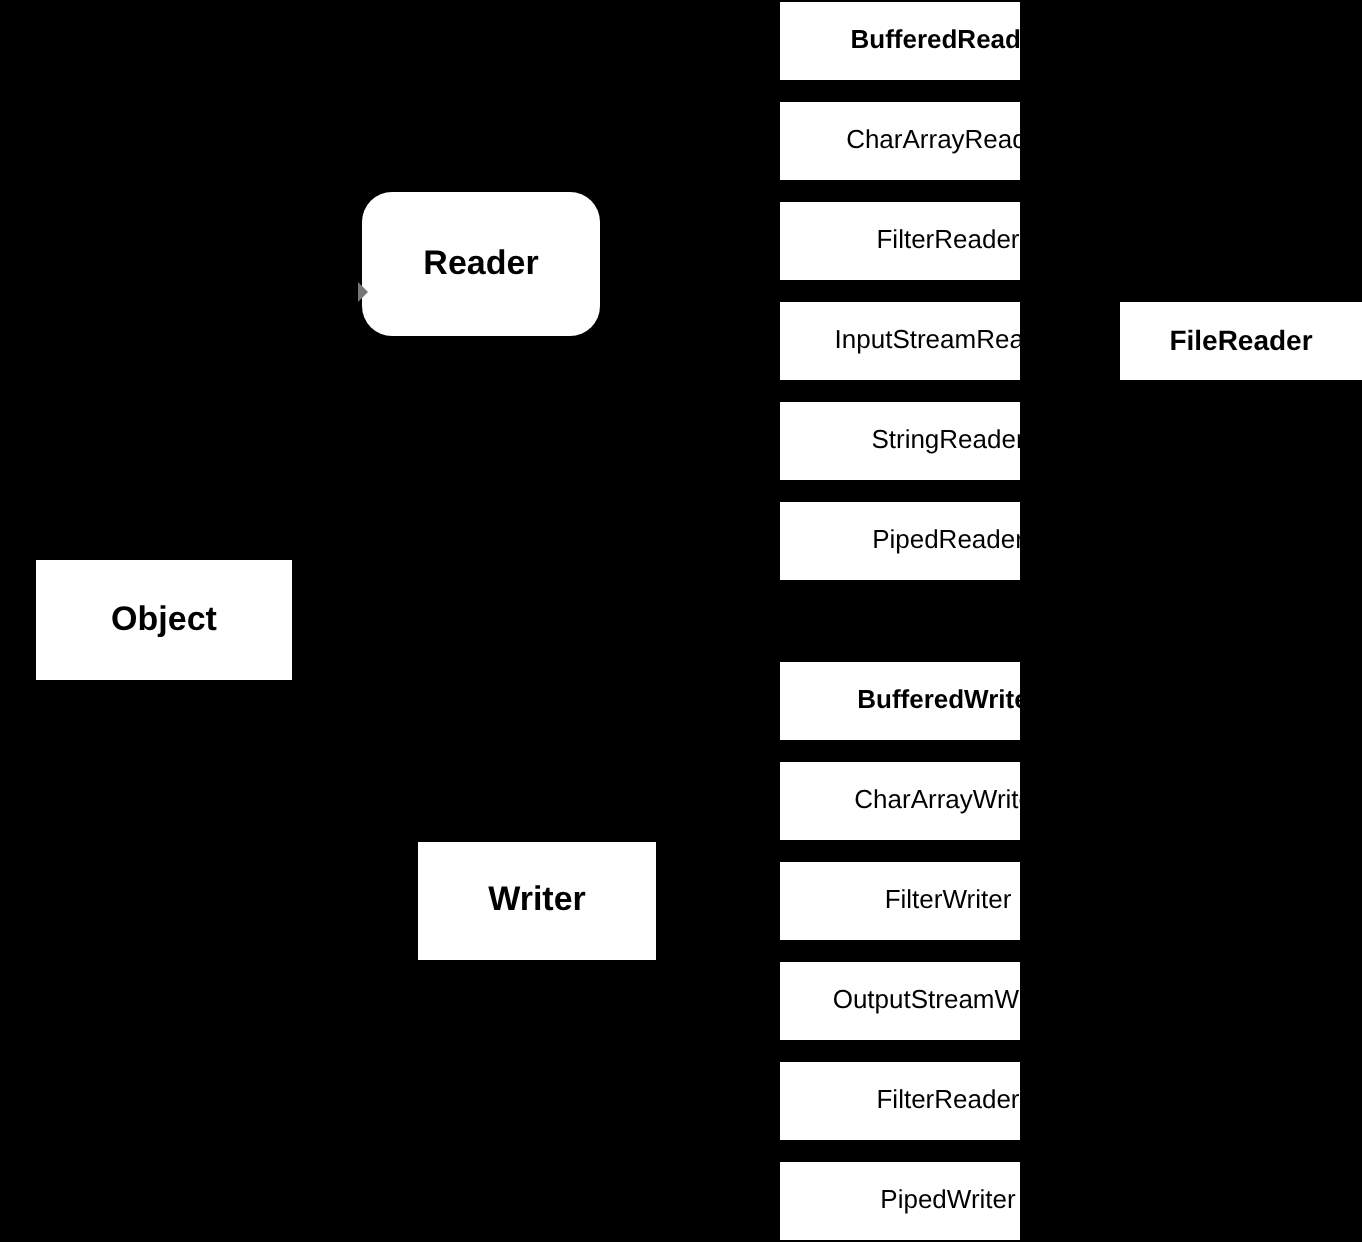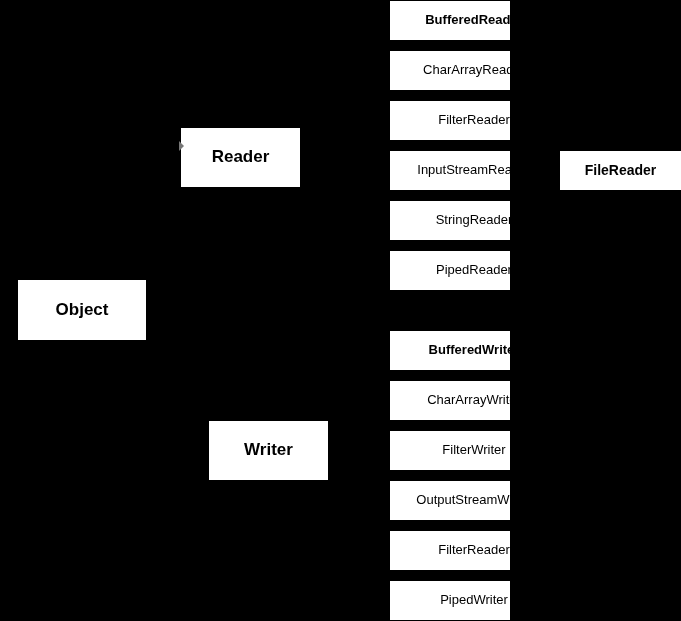--- a/index.html
+++ b/index.html
@@ -27,21 +27,21 @@
     line-height: 1.1;
     box-sizing: border-box;
     white-space: nowrap;
   }
   .node.bold { font-weight: bold; }
   .node.large { font-weight: bold; font-size: 17px; }
   .node.file { font-weight: bold; font-size: 14px; }
 
   
   .n-object            { left: 18px;   top: 280px; width: 128px; height: 60px; }
-  .n-reader            { left: 181px; top: 128px; width: 119px; height: 59px; }
+  .n-reader            { left: 181px; top: 96px; width: 119px; height: 72px; border-radius: 15px; }
   .n-writer            { left: 181px; top: 421px; width: 119px; height: 59px; margin-left: 28px; }
 
   .col { left: 390px; width: 120px; height: 39px; padding-left: 48px; }
   .n-bufferedreader    { top: 1px; }
   .n-chararrayreader   { top: 51px; }
   .n-filterreader      { top: 101px; }
   .n-inputstreamreader { top: 151px; }
   .n-stringreader      { top: 201px; }
   .n-pipedreader       { top: 251px; }
   .n-bufferedwriter    { top: 331px; }

